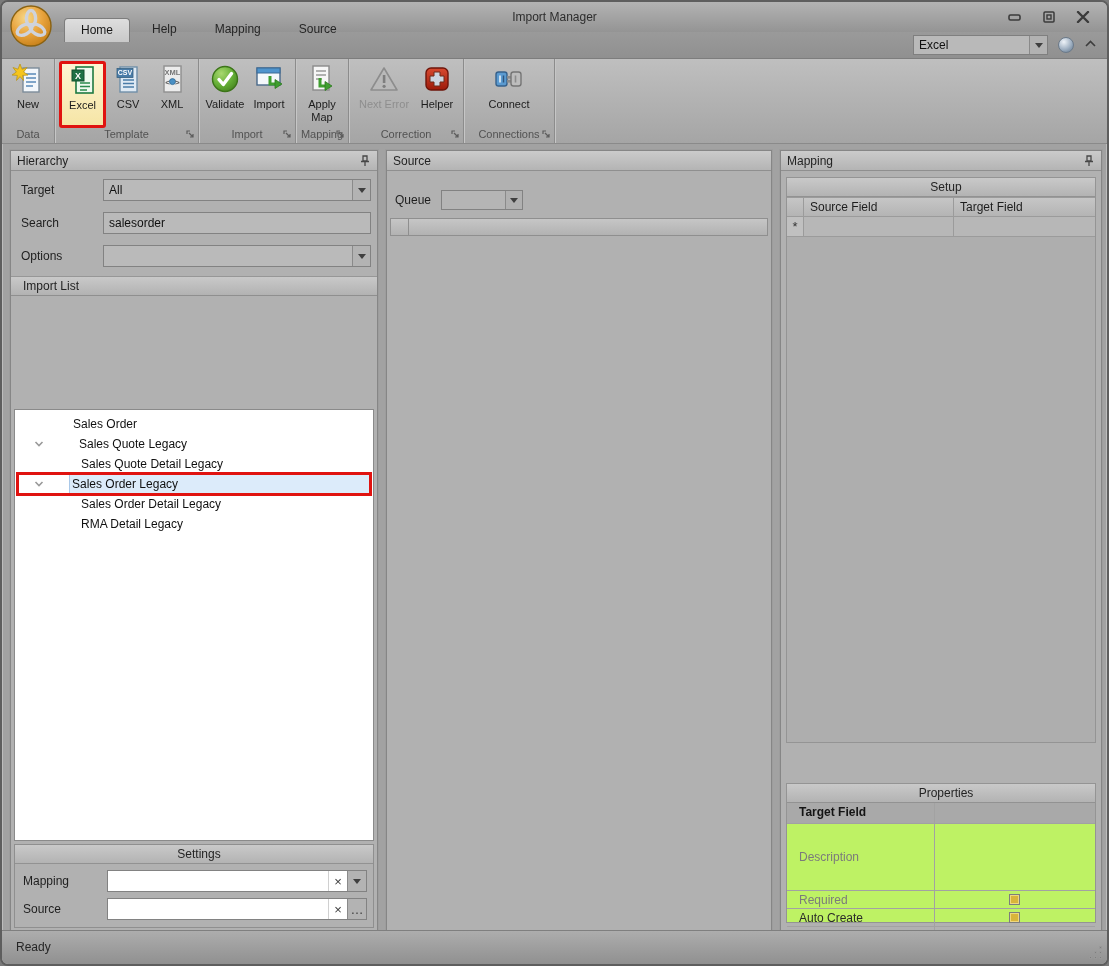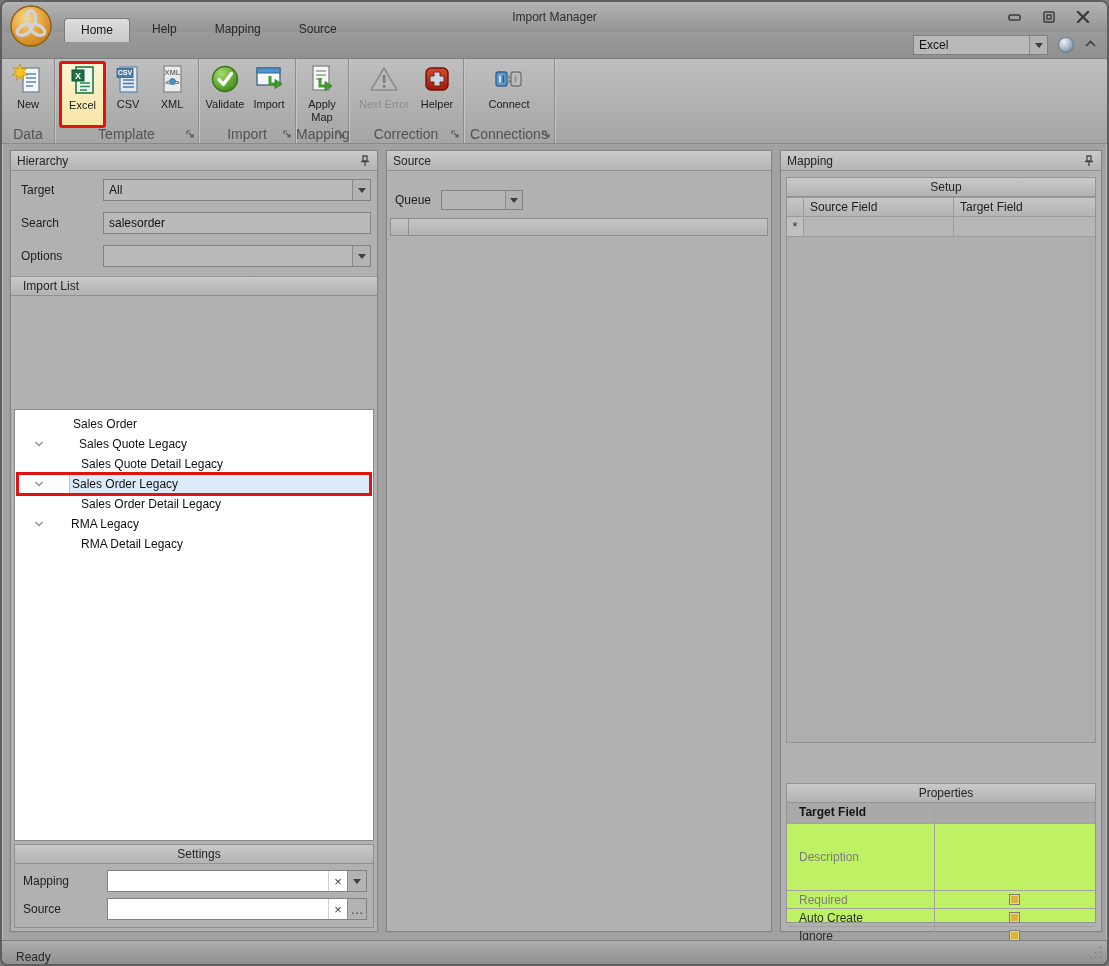--- a/index.html
+++ b/index.html
@@ -41,21 +41,21 @@
   .arrow-down { width:0; height:0; border-left:4px solid transparent; border-right:4px solid transparent; border-top:5px solid #3f3f3f; }
   .orb { width:16px; height:16px; border-radius:50%; background:radial-gradient(circle at 35% 28%, #eef3f8, #9fb0c2 55%, #60748a); border:1px solid #6b7a8a; }
   
   .ribbon {
     position:absolute; top:56px; left:0; right:0; height:86px;
     background:linear-gradient(#bfbfbf,#a5a5a5); border-top:1px solid #7d7d7d; border-bottom:1px solid #8a8a8a;
     display:flex;
   }
   .rgroup { position:relative; height:100%; padding:2px 4px 16px 4px; display:flex; align-items:flex-start; 
             border-right:1px solid #8c8c8c; box-shadow:1px 0 0 #c6c6c6; }
-  .gfoot { position:absolute; left:0; right:0; bottom:1px; height:15px; font-size:14px; color:#525252; text-align:center; line-height:14px; }
+  .gfoot { position:absolute; left:0; right:0; bottom:1px; height:15px; font-size:11px; color:#525252; text-align:center; line-height:14px; }
   .launcher { position:absolute; right:2px; bottom:2px; width:11px; height:11px; display:flex; align-items:center; justify-content:center; }
   .rbtn { width:44px; height:67px; display:flex; flex-direction:column; align-items:center; padding-top:2px; border-radius:3px; }
   .rbtn .ricon { width:32px; height:32px; display:flex; align-items:center; justify-content:center; }
   .rbtn .rlabel { font-size:11px; color:#1c1c1c; text-align:center; line-height:1.15; margin-top:3px; white-space:pre-line; }
   .rbtn.wide { width:62px; }
   .rbtn.disabled .rlabel { color:#8e8e8e; }
   .rbtn.hl { background:linear-gradient(#fdf5d3,#f6e5a6); border:3px solid #e01310; width:47px; padding-top:0; }
   
   .panel { position:absolute; background:#b1b1b1; border:1px solid #868686; box-shadow:0 0 0 1px #9d9d9d; }
   .phead { height:20px; background:linear-gradient(#cbcbcb,#b4b4b4); border-bottom:1px solid #8f8f8f;
@@ -110,21 +110,21 @@
   
   .propsbox { position:absolute; left:5px; right:5px; bottom:8px; height:140px; border:1px solid #949494; background:#bef264; }
   .prow { display:flex; border-bottom:1px solid #a2a2a2; }
   .prow .plabel { width:48%; padding:2px 6px 2px 12px; border-right:1px solid #a2a2a2; color:#7b7b7b; display:flex; align-items:flex-start; }
   .prow .pval { flex:1; display:flex; align-items:center; justify-content:center; }
   .prow.focus { background:#a9a9a9; }
   .prow.focus .plabel { color:#141414; font-weight:bold; }
   .prow.dark .plabel { color:#2a2a2a; }
   .checkbox { width:11px; height:11px; background:#d9b53a; border:1px solid #7d7d7d; box-shadow:inset 0 0 0 1px #eed77e; }
   
-  .statusbar { position:absolute; left:0; right:0; bottom:0; height:24px; background:linear-gradient(#adadad,#909090); border-top:1px solid #7f7f7f; }
+  .statusbar { position:absolute; left:0; right:0; bottom:0; height:34px; background:linear-gradient(#adadad,#909090); border-top:1px solid #7f7f7f; }
   .status-text { position:absolute; left:14px; top:9px; color:#262626; }
   .grip { position:absolute; right:5px; bottom:5px; width:14px; height:14px; }
   .grip i { position:absolute; width:3px; height:3px; background:#7e7e7e; box-shadow:inset 0 0 0 1px #989898; }
 </style>
 </head>
 <body>
 
 <div class="window">
 
   <div class="titlebar">
@@ -446,28 +446,20 @@
         <span class="texp">
           <svg width="10" height="8" viewBox="0 0 10 8">
               <path d="M1.5 2 L5 5.5 L8.5 2" fill="none" stroke="#9a9a9a" stroke-width="1.6"></path>
             </svg>
         </span>
         <span class="tlabel" style="margin-left:22px">Sales Order Legacy</span>
       </div>
       <div class="trow lvl2">
         <span class="tlabel">Sales Order Detail Legacy</span>
       </div>
-      <div class="trow lvl1">
-        <span class="texp">
-          <svg width="10" height="8" viewBox="0 0 10 8">
-              <path d="M1.5 2 L5 5.5 L8.5 2" fill="none" stroke="#9a9a9a" stroke-width="1.6"></path>
-            </svg>
-        </span>
-        <span class="tlabel" style="margin-left:22px">RMA Legacy</span>
-      </div>
       <div class="trow lvl2">
         <span class="tlabel">RMA Detail Legacy</span>
       </div>
     </div>
 
     <div class="settings">
       <div class="sbar">Settings</div>
       <div class="srow">
         <span class="flabel">Mapping</span>
         <div class="editor">

